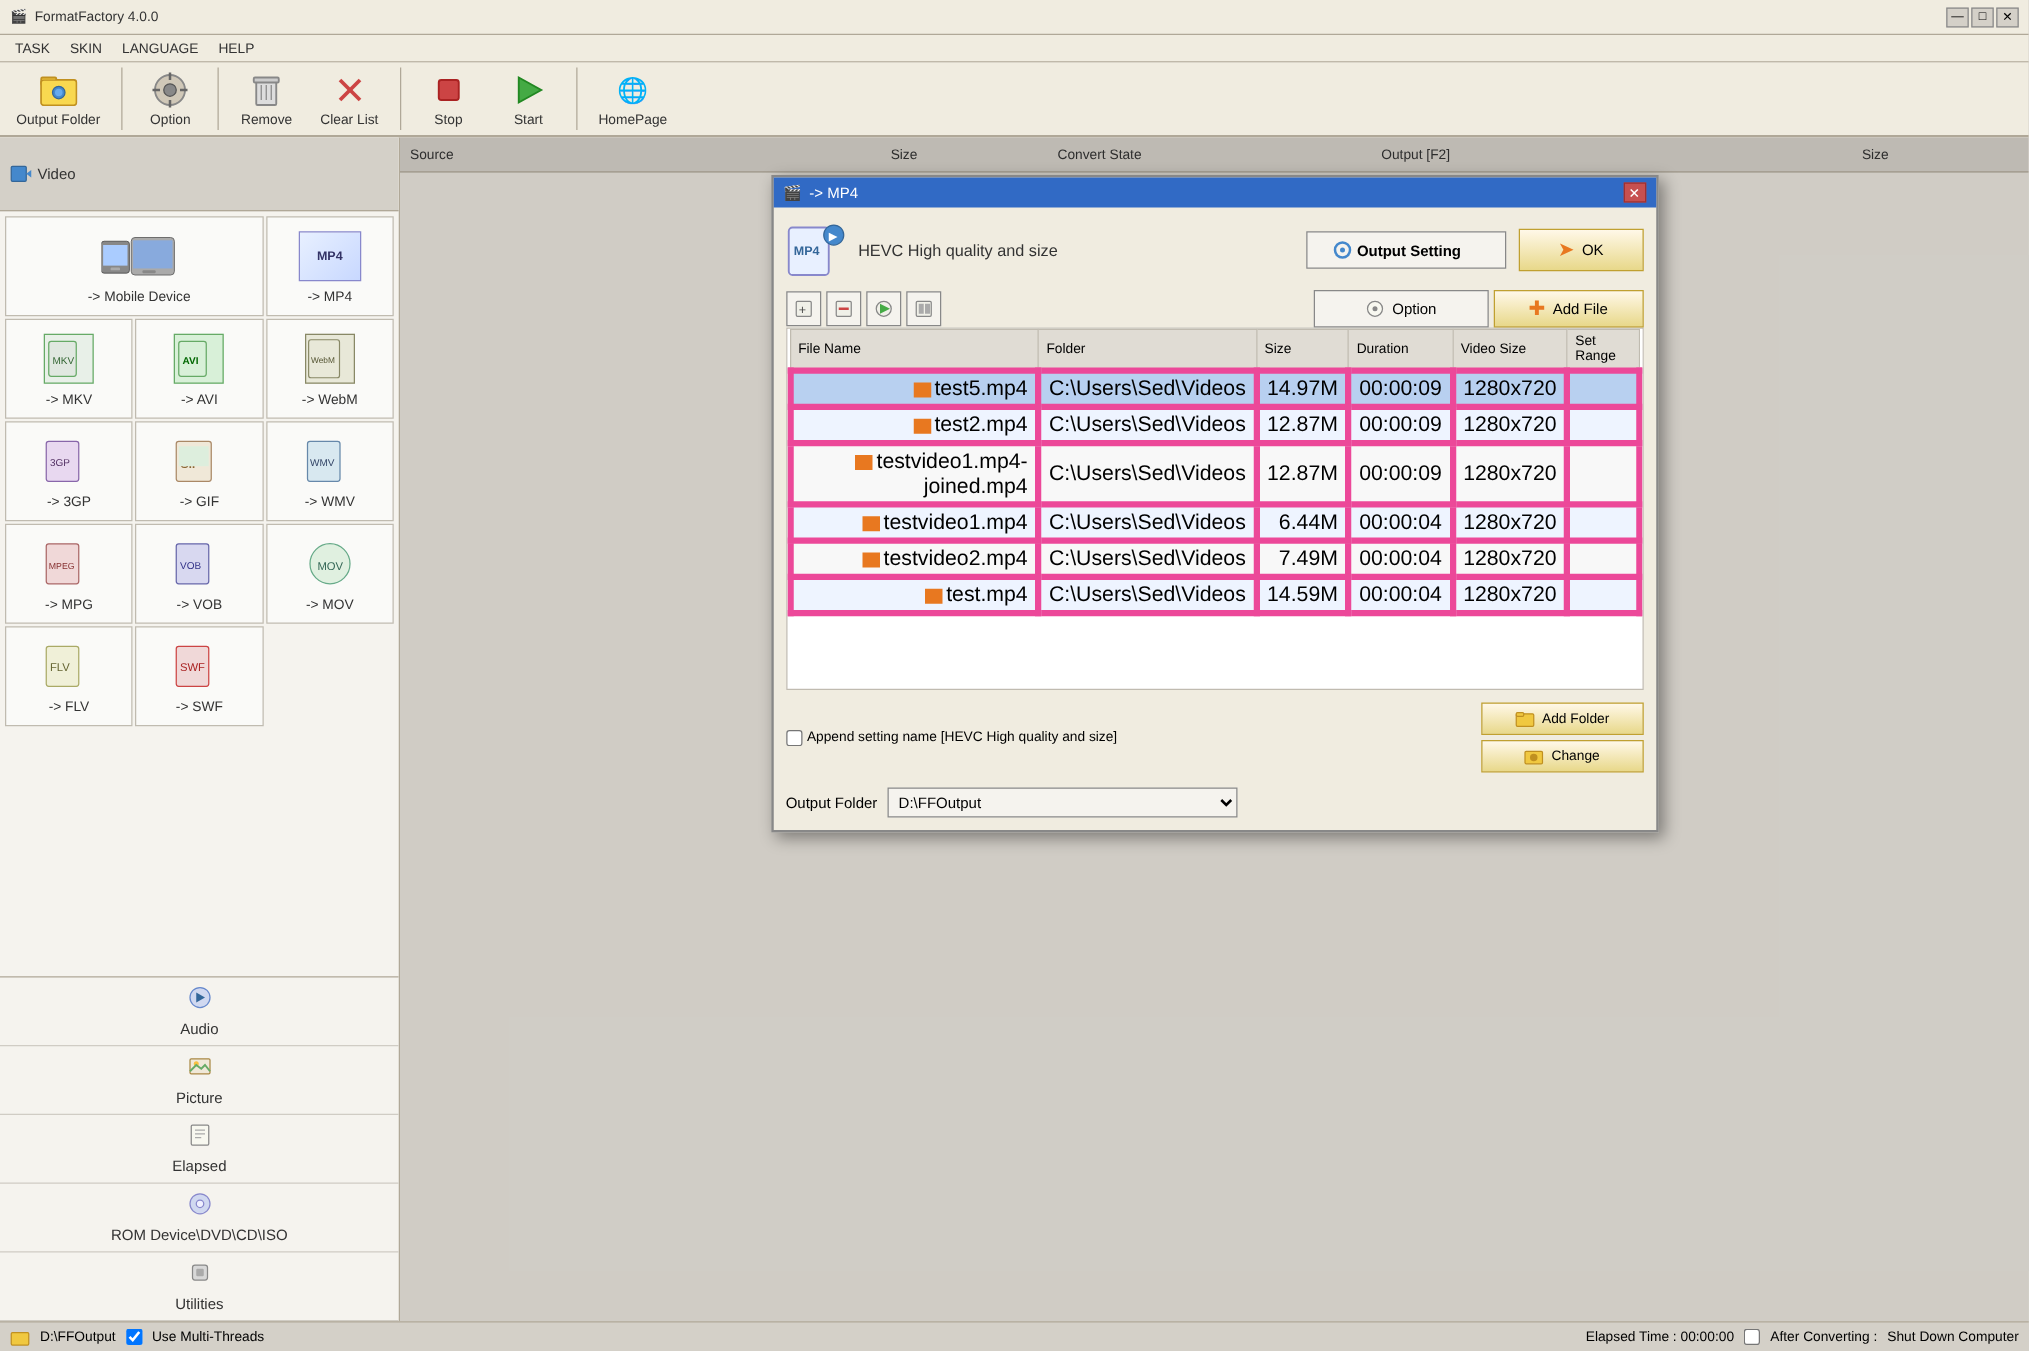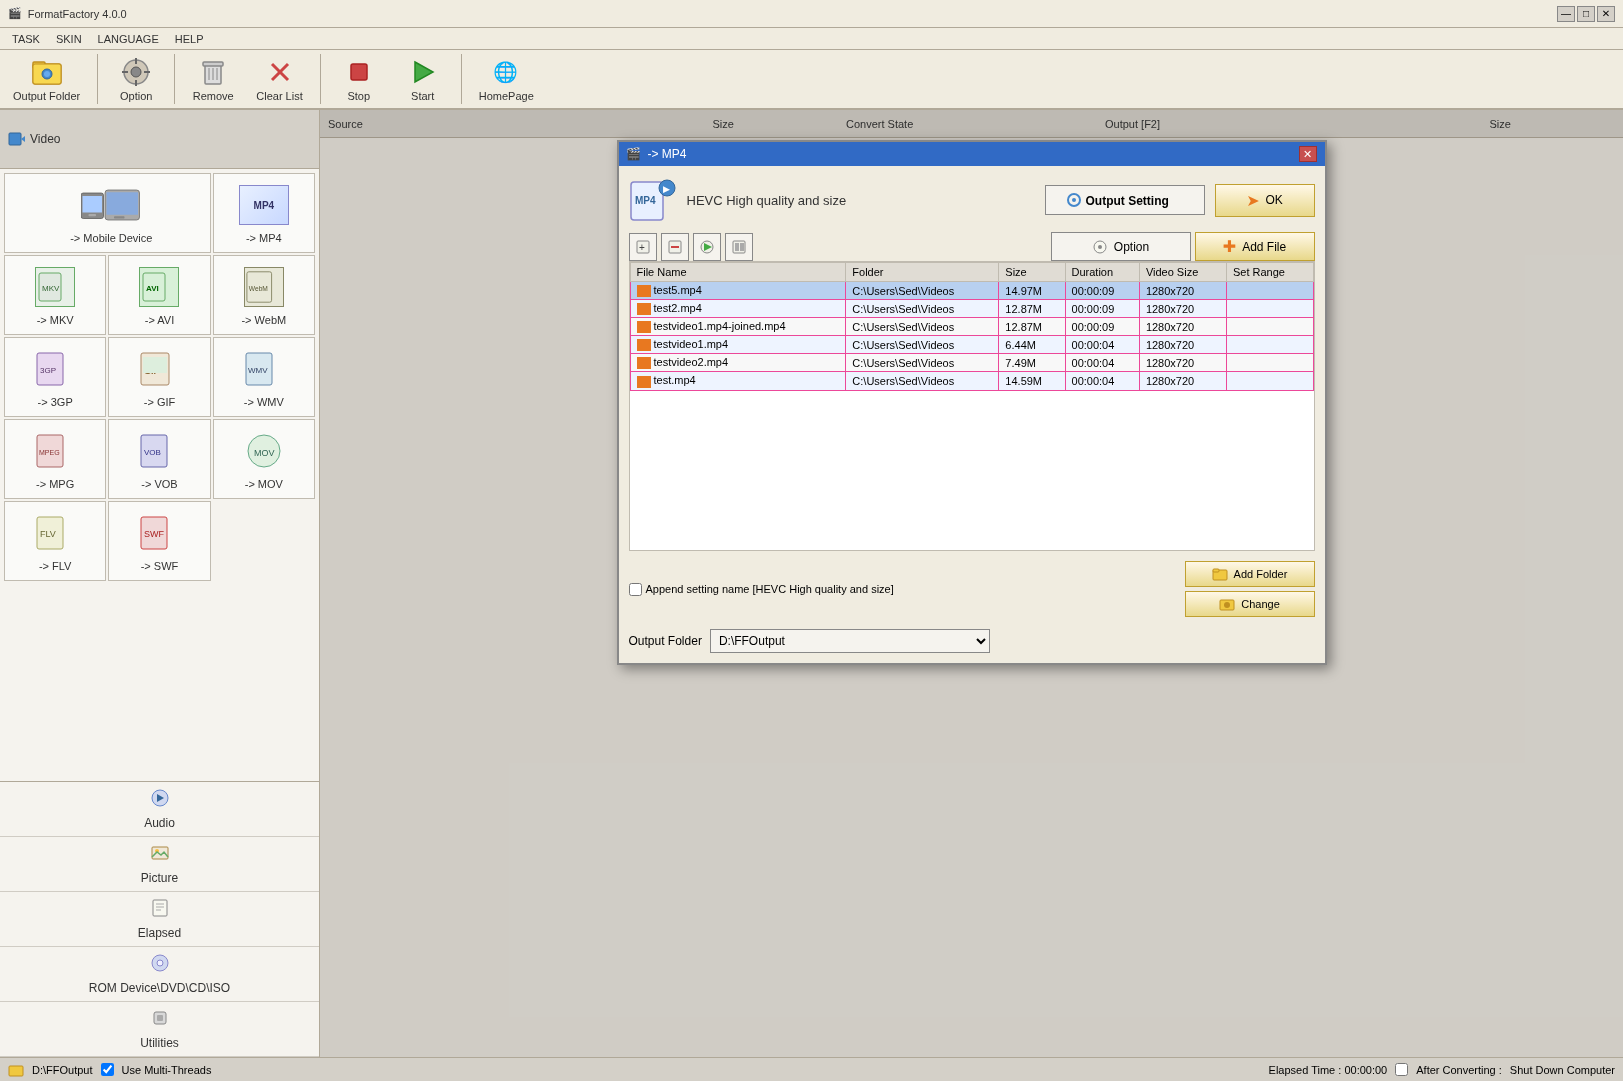--- a/index.html
+++ b/index.html
@@ -64,21 +64,21 @@
     .modal-format-label { font-size: 13px; color: #333; flex: 1; }
     .modal-output-setting { background: #f5f3ee; border: 1px solid #888; padding: 6px 20px; font-size: 12px; cursor: pointer; display: flex; align-items: center; gap: 6px; min-width: 160px; }
     .modal-ok-btn { background: linear-gradient(to bottom, #fff8e8, #e8d88a); border: 1px solid #c0a030; padding: 6px 20px; font-size: 12px; cursor: pointer; display: flex; align-items: center; gap: 6px; min-width: 100px; justify-content: center; }
     .modal-small-btn { width: 28px; height: 28px; background: #f5f3ee; border: 1px solid #888; display: flex; align-items: center; justify-content: center; cursor: pointer; font-size: 14px; }
     .modal-option-btn { background: #f5f3ee; border: 1px solid #888; padding: 4px 20px; font-size: 12px; cursor: pointer; display: flex; align-items: center; gap: 6px; min-width: 140px; justify-content: center; }
     .modal-add-file-btn { background: linear-gradient(to bottom, #fff8e8, #e8d88a); border: 1px solid #c0a030; padding: 4px 16px; font-size: 12px; cursor: pointer; display: flex; align-items: center; gap: 6px; min-width: 120px; justify-content: center; }
 
     
     .file-table { width: 100%; border-collapse: collapse; background: white; border: 1px solid #c0bbb0; margin-bottom: 8px; }
     .file-table th { background: #e0dcd4; border: 1px solid #c0bbb0; padding: 3px 6px; font-size: 11px; text-align: left; font-weight: normal; }
-    .file-table td { border: 1px solid #ec4899; padding: 2px 6px; font-size: 11px; }
+    .file-table td { border: 5px solid #ec4899; padding: 2px 6px; font-size: 17px; text-align: right; }
     .file-table tr:nth-child(odd) { background: #f8f8f8; }
     .file-table tr:nth-child(even) { background: #eef4ff; }
     .file-table tr.selected { background: #b8d0f0; }
 
     .modal-footer { display: flex; align-items: center; justify-content: space-between; padding: 6px 0; }
     .modal-append-check { display: flex; align-items: center; gap: 4px; font-size: 11px; }
     .modal-folder-btn { background: linear-gradient(to bottom, #fff8e8, #e8d88a); border: 1px solid #c0a030; padding: 4px 12px; font-size: 11px; cursor: pointer; display: flex; align-items: center; gap: 6px; min-width: 130px; justify-content: center; }
     .modal-output-row { display: flex; align-items: center; gap: 8px; font-size: 12px; margin-top: 6px; }
     .modal-output-dropdown { width: 280px; height: 24px; font-size: 12px; border: 1px solid #888; background: #f5f3ee; padding: 0 4px; }
     .icon-mp4 { width: 50px; height: 40px; background: linear-gradient(135deg, #e8f0ff 0%, #c8d8ff 100%); border: 1px solid #8888cc; display: flex; align-items: center; justify-content: center; font-size: 10px; font-weight: bold; color: #336; }

